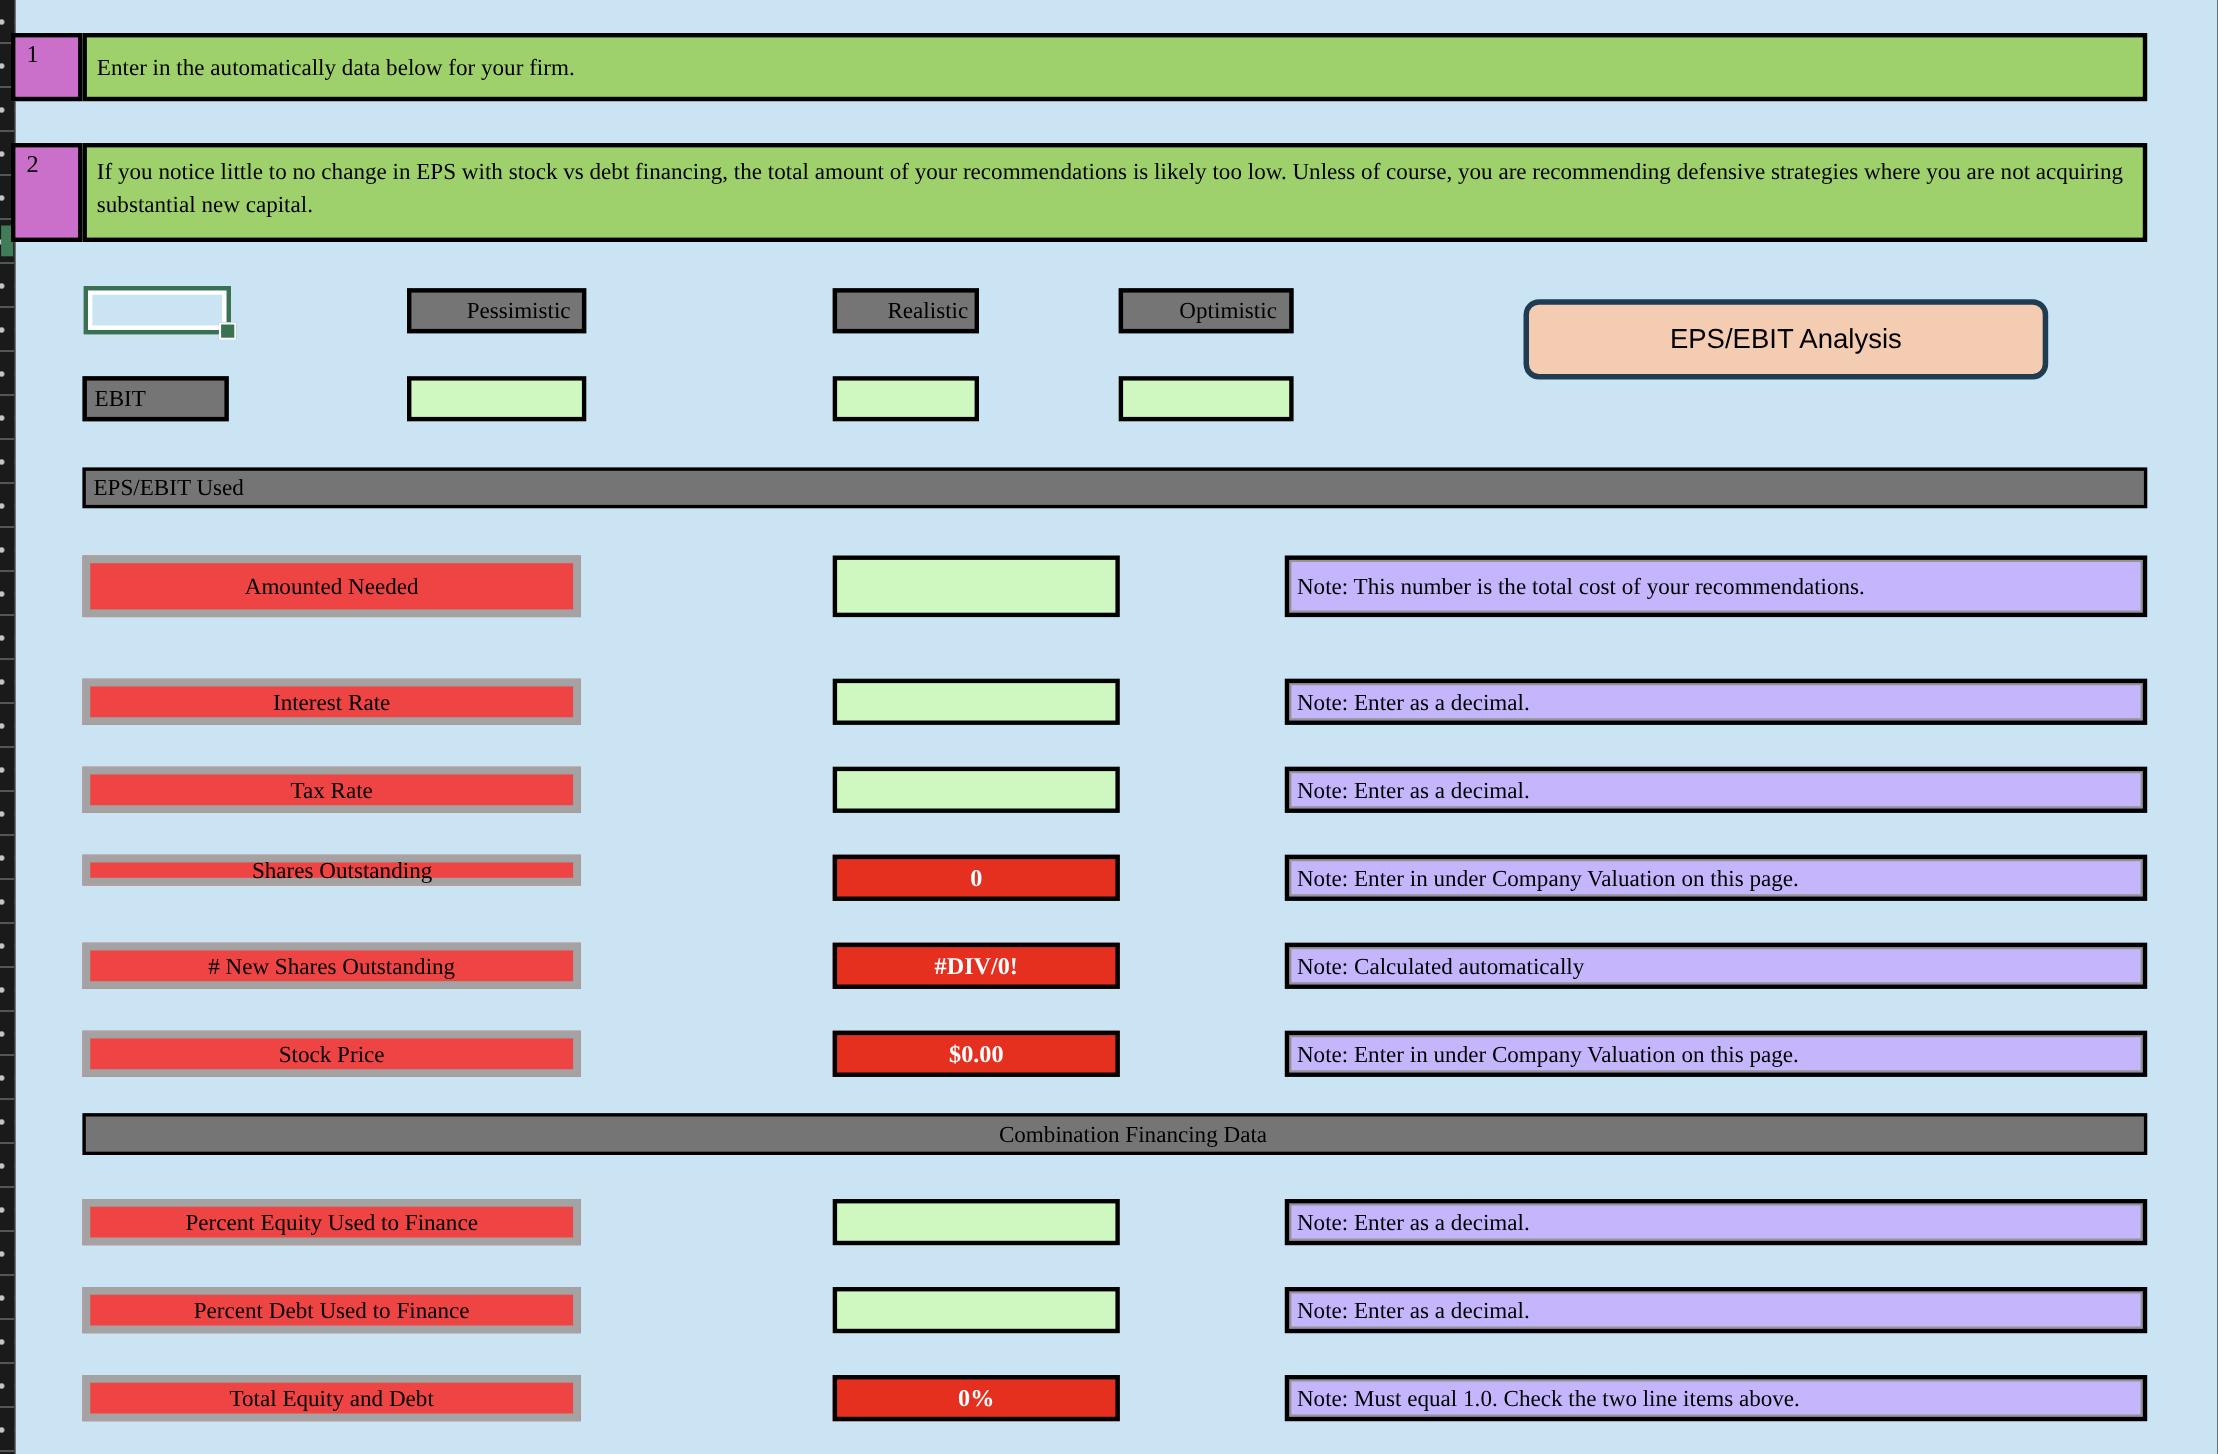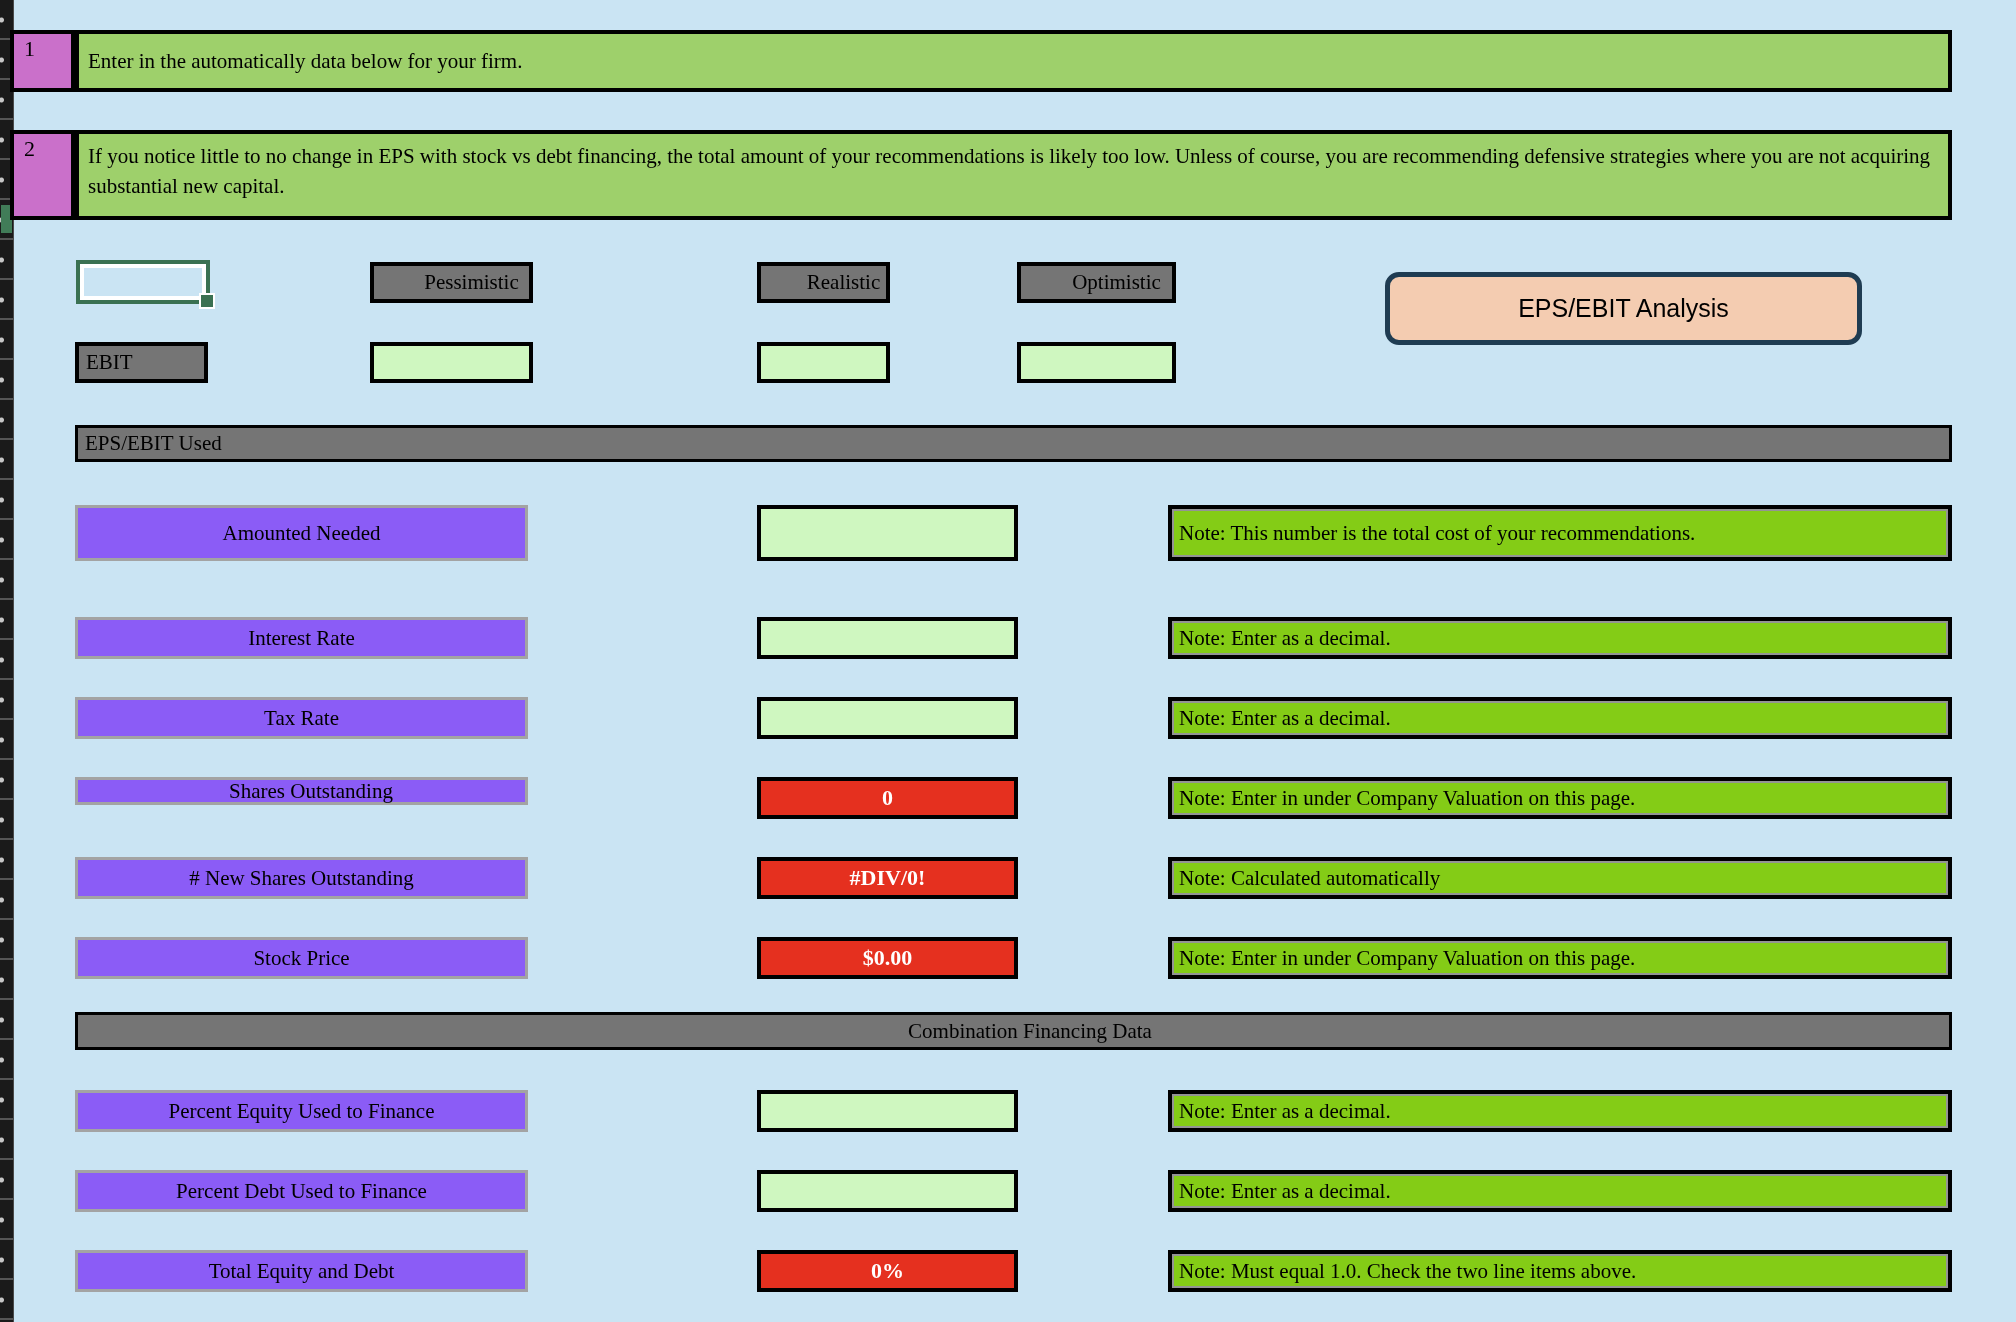--- a/index.html
+++ b/index.html
@@ -55,25 +55,25 @@
     background:#3a7152;border:2px solid #ffffff;
   }
   .analysis-btn{
     background:#f4ccb1;border:5px solid #1f3c52;border-radius:14px;
     justify-content:center;
     font-family:"Liberation Sans","DejaVu Sans",sans-serif;font-size:25px;
     cursor:pointer;
   }
   .frow{position:absolute;left:0;width:100%;}
   .frow .cell{position:absolute;box-sizing:border-box;display:flex;align-items:center;}
-  .frow .label{left:75px;width:453px;background:#8b5cf6;border:3px solid #a3a3a3;justify-content:center;font-size:21px;}
+  .frow .label{left:75px;width:453px;background:#ef4444;border:7px solid #a3a3a3;justify-content:center;font-size:21px;}
   .frow .value{left:757px;width:261px;border:4px solid #000;}
   .frow .value.input{background:#cff7c0;}
   .frow .value.error{background:#e5301f;justify-content:center;color:#fff;font-weight:bold;font-size:22px;}
-  .frow .note{left:1168px;width:784px;background:#84cc16;border:4px solid #000;
+  .frow .note{left:1168px;width:784px;background:#c4b5fd;border:4px solid #000;
     box-shadow:inset 0 0 0 2px #949494;font-size:21px;padding-left:7px;}
 </style>
 </head>
 <body>
 
 <div class="screen">
 
   <div class="strip"></div>
   <div class="active-row-indicator"></div>
 

